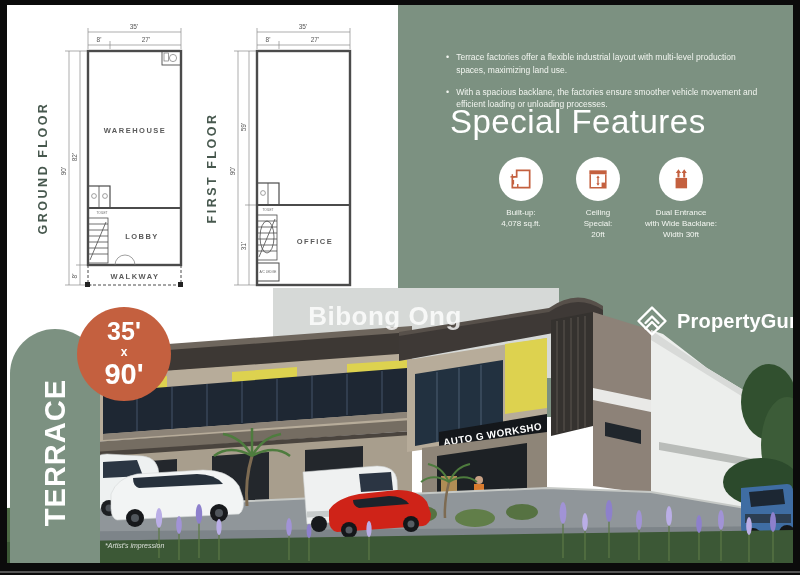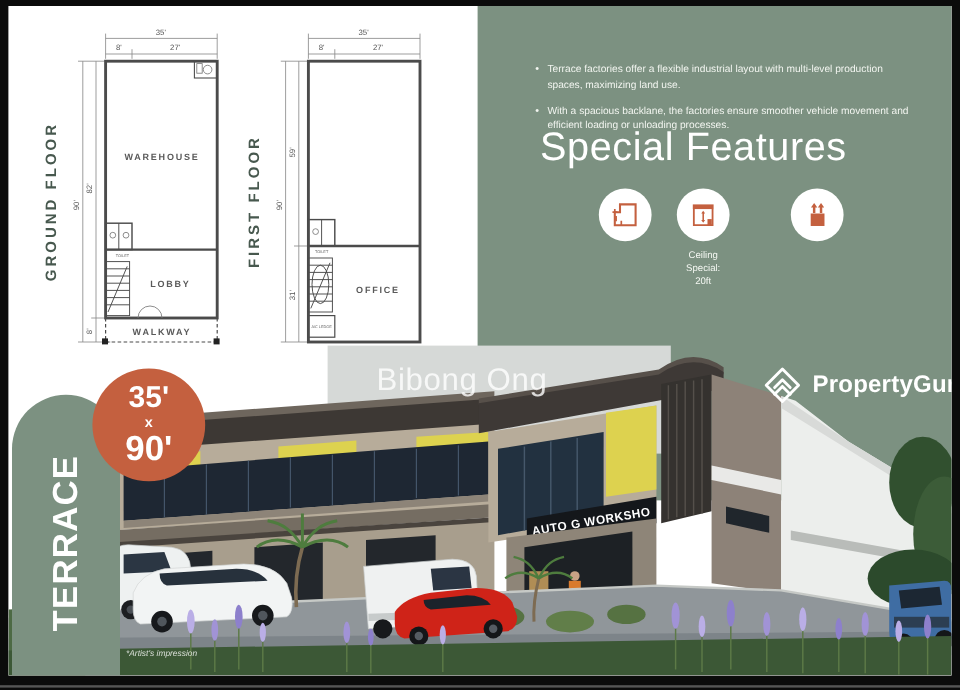--- a/index.html
+++ b/index.html
@@ -17,21 +17,21 @@
               letter-spacing:.5px;color:#ffffff;}
   .feature{position:absolute;top:152px;text-align:center;}
   .f-circle{width:44px;height:44px;border-radius:50%;background:#ffffff;margin:0 auto;
             display:flex;align-items:center;justify-content:center;}
   .f-label{margin-top:7px;font-size:8px;line-height:1.35;color:#f4f7f2;}
   
   #plans{left:0;top:0;}
   
   #render{left:0;top:275px;}
   #watermark{left:288px;top:296px;width:180px;text-align:center;font-size:26px;
-             font-weight:400;color:rgba(255,255,255,.8);letter-spacing:.5px;z-index:6;}
+             font-weight:700;color:rgba(255,255,255,.8);letter-spacing:.5px;z-index:6;}
   #pg-logo{left:628px;top:299px;display:flex;align-items:center;gap:8px;z-index:6;}
   #pg-logo .wordmark{color:#fff;font-size:20px;font-weight:700;letter-spacing:.2px;}
   #artist-note{left:98px;top:537px;font-size:7px;font-style:italic;
                color:rgba(255,255,255,.8);z-index:6;}
   
   #ribbon{left:3px;top:324px;width:90px;height:234px;background:#7c9181;
           border-radius:46px 46px 0 0;z-index:7;display:flex;align-items:center;justify-content:center;}
   #ribbon .vtext{writing-mode:vertical-rl;transform:rotate(180deg);color:#fff;
           font-size:29px;font-weight:700;letter-spacing:1px;margin-top:14px;}
   #size-badge{left:70px;top:302px;width:94px;height:94px;border-radius:50%;background:#c4603f;
@@ -64,23 +64,27 @@
     </div>
     <div id="sf-heading">Special Features</div>
 
     <div class="feature" style="left:75px;width:96px;">
       <div class="f-circle">
         <svg width="26" height="26" viewBox="0 0 24 24">
           <path d="M8 4 H20 V20 H4 V10 H8 Z" fill="none" stroke="#c4603f" stroke-width="1.6"></path>
           <path d="M2.2 10 H6 M5 13 V17 M9 20 V16.5 M4 7.5 V10" stroke="#c4603f" stroke-width="1.3" fill="none"></path>
         </svg>
       </div>
+      <div class="f-label">
+        <div>Built-up:</div>
+        <div>4,078 sq.ft.</div>
+      </div>
     </div>
 
-    <div class="feature" style="left:140px;width:96px;">
+    <div class="feature" style="left:152px;width:96px;">
       <div class="f-circle">
         <svg width="26" height="26" viewBox="0 0 24 24">
           <rect x="4" y="4" width="16" height="3.6" fill="#c4603f"></rect>
           <path d="M4.8 7.6 V20 H19.2 V7.6" fill="none" stroke="#c4603f" stroke-width="1.4"></path>
           <path d="M12 10 V17" stroke="#c4603f" stroke-width="1.2"></path>
           <path d="M10.5 11 L12 8.8 L13.5 11 Z" fill="#c4603f"></path>
           <path d="M10.5 16 L12 18.2 L13.5 16 Z" fill="#c4603f"></path>
           <rect x="15.3" y="15.3" width="3.3" height="4.7" fill="#c4603f"></rect>
         </svg>
       </div>
@@ -93,20 +97,25 @@
 
     <div class="feature" style="left:227px;width:112px;">
       <div class="f-circle">
         <svg width="26" height="26" viewBox="0 0 24 24">
           <rect x="7" y="11" width="10.6" height="9.6" fill="#c4603f"></rect>
           <rect x="8.7" y="5" width="1.9" height="5.6" fill="#c4603f"></rect>
           <path d="M7.2 6.4 L9.65 3 L12.1 6.4 Z" fill="#c4603f"></path>
           <rect x="14" y="5" width="1.9" height="5.6" fill="#c4603f"></rect>
           <path d="M12.5 6.4 L14.95 3 L17.4 6.4 Z" fill="#c4603f"></path>
         </svg>
+      </div>
+      <div class="f-label">
+        <div>Dual Entrance</div>
+        <div>with Wide Backlane:</div>
+        <div>Width 30ft</div>
       </div>
     </div>
   </div>
 
   <svg id="plans" class="abs" width="391" height="305" viewBox="0 0 391 305">
 
     <g>
       <text class="plantitle" x="40" y="163" text-anchor="middle" transform="rotate(-90 40 163)">GROUND FLOOR</text>
 
       <g stroke="#8a8a8a" stroke-width="0.7">

